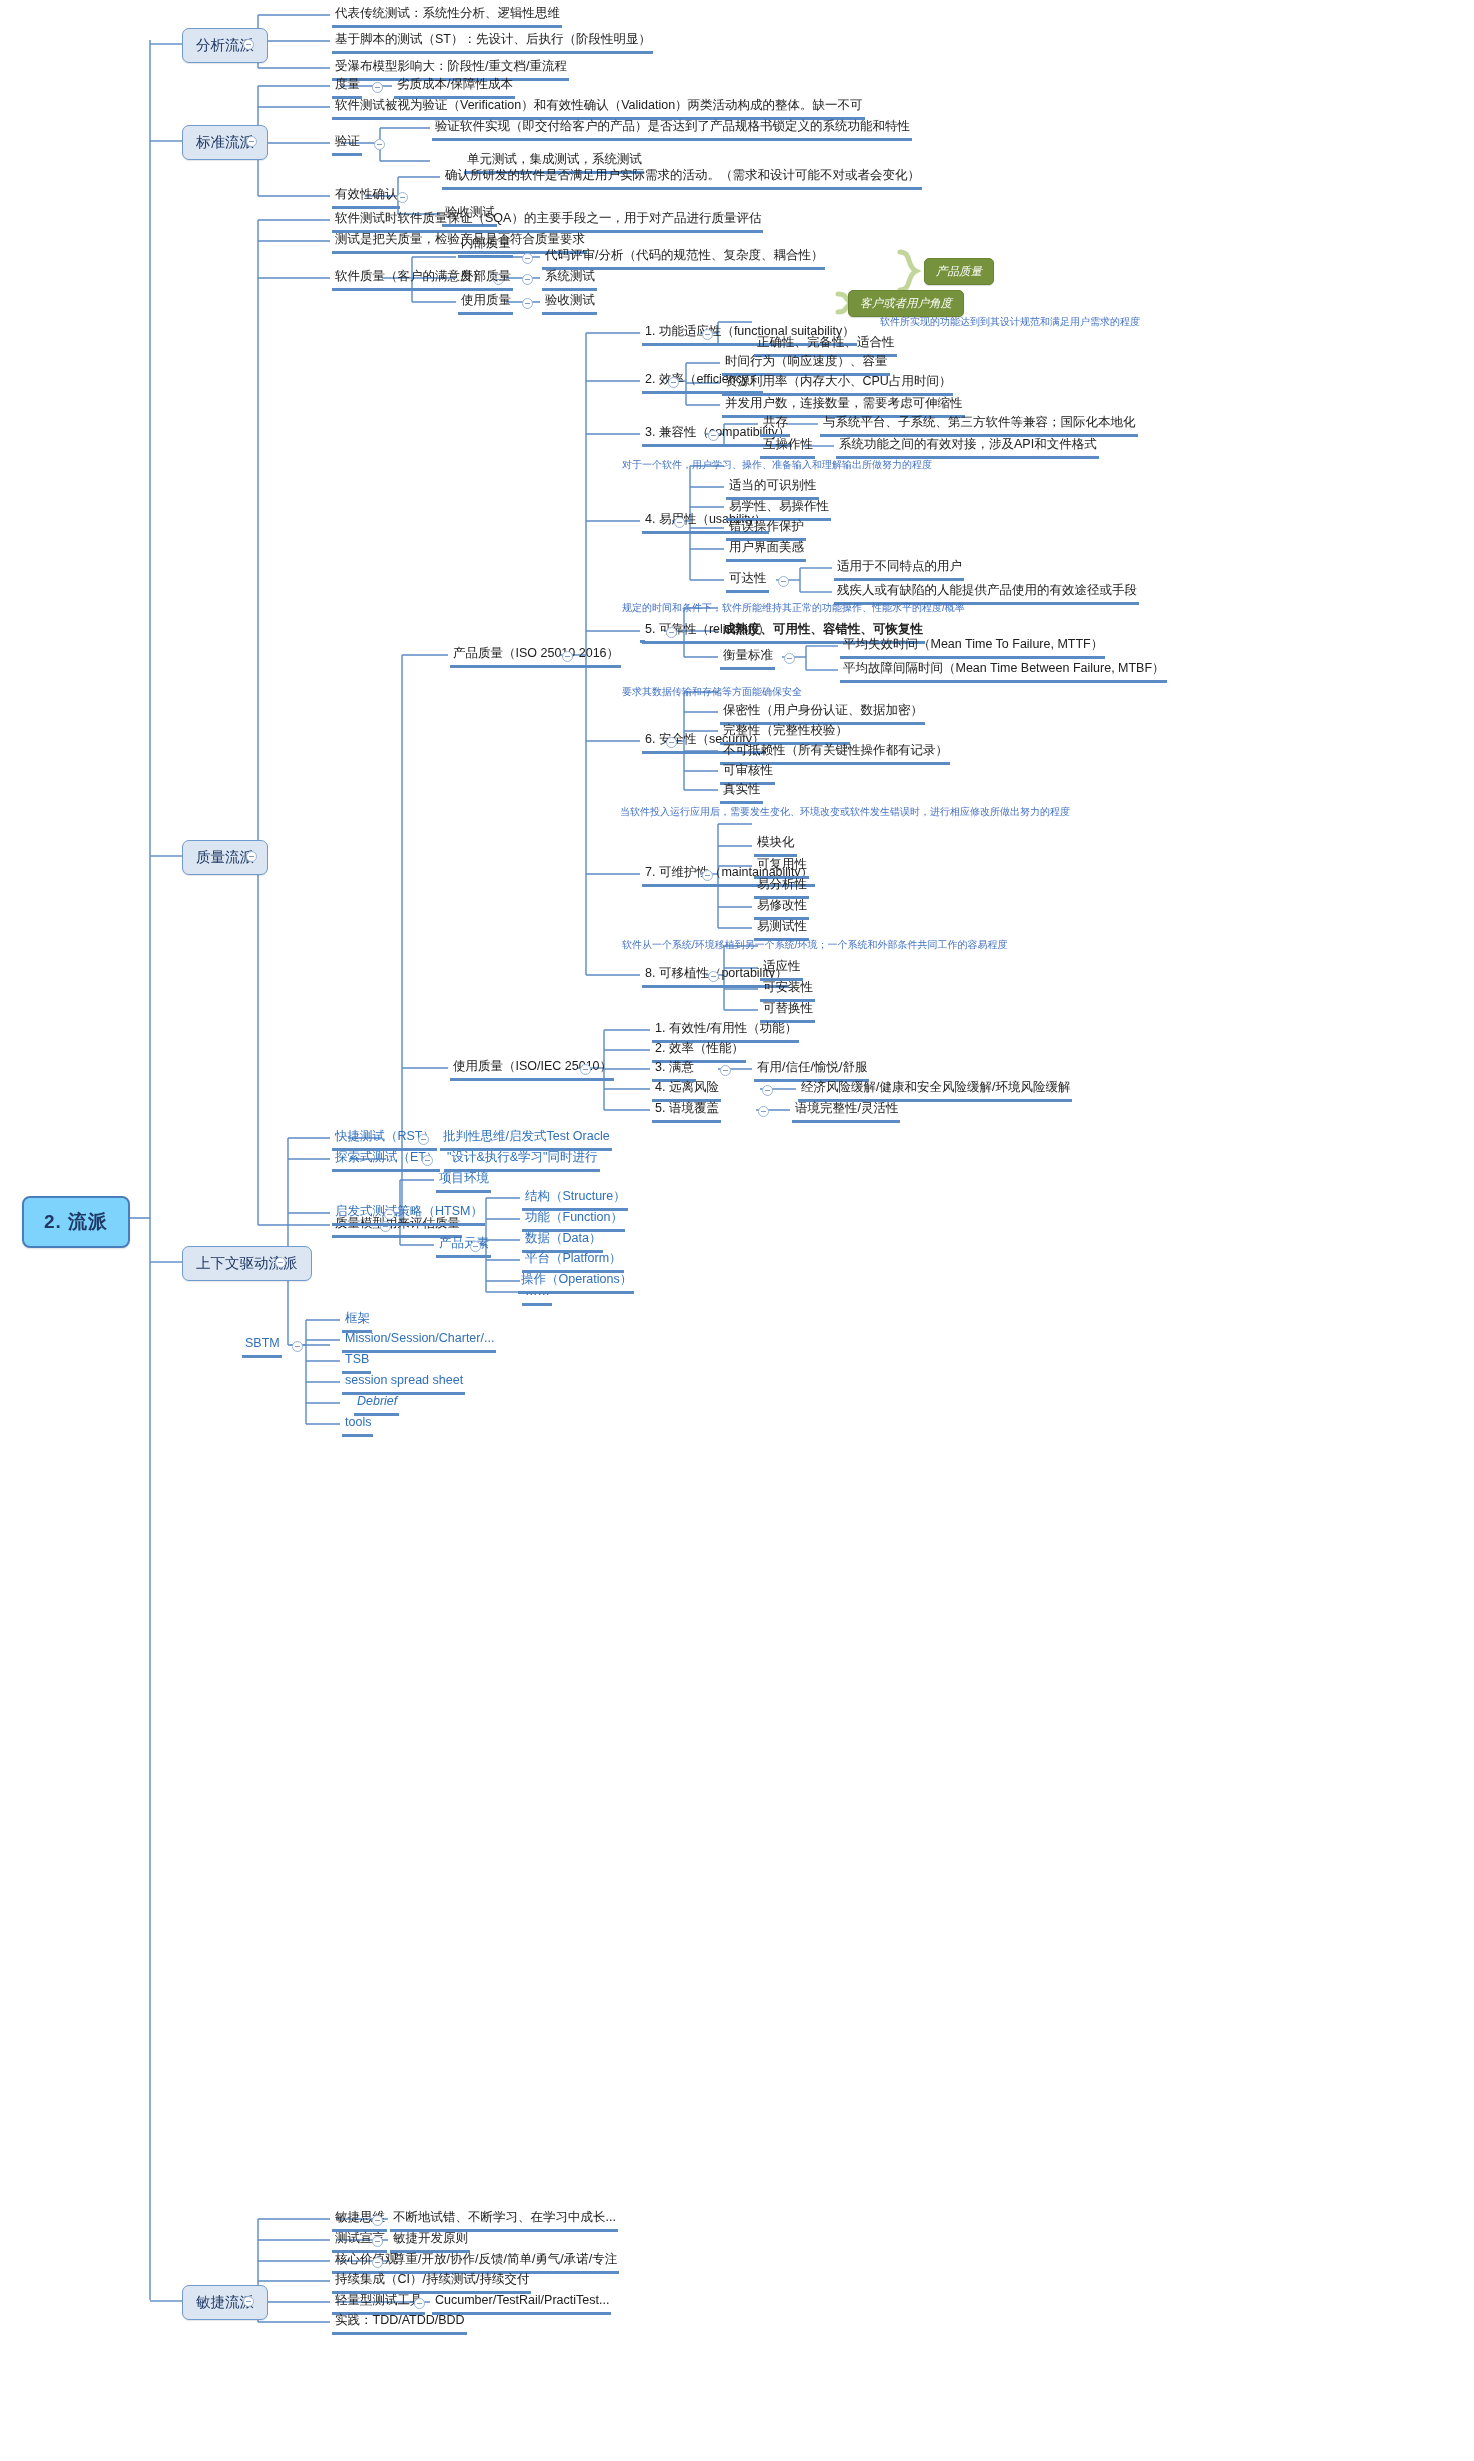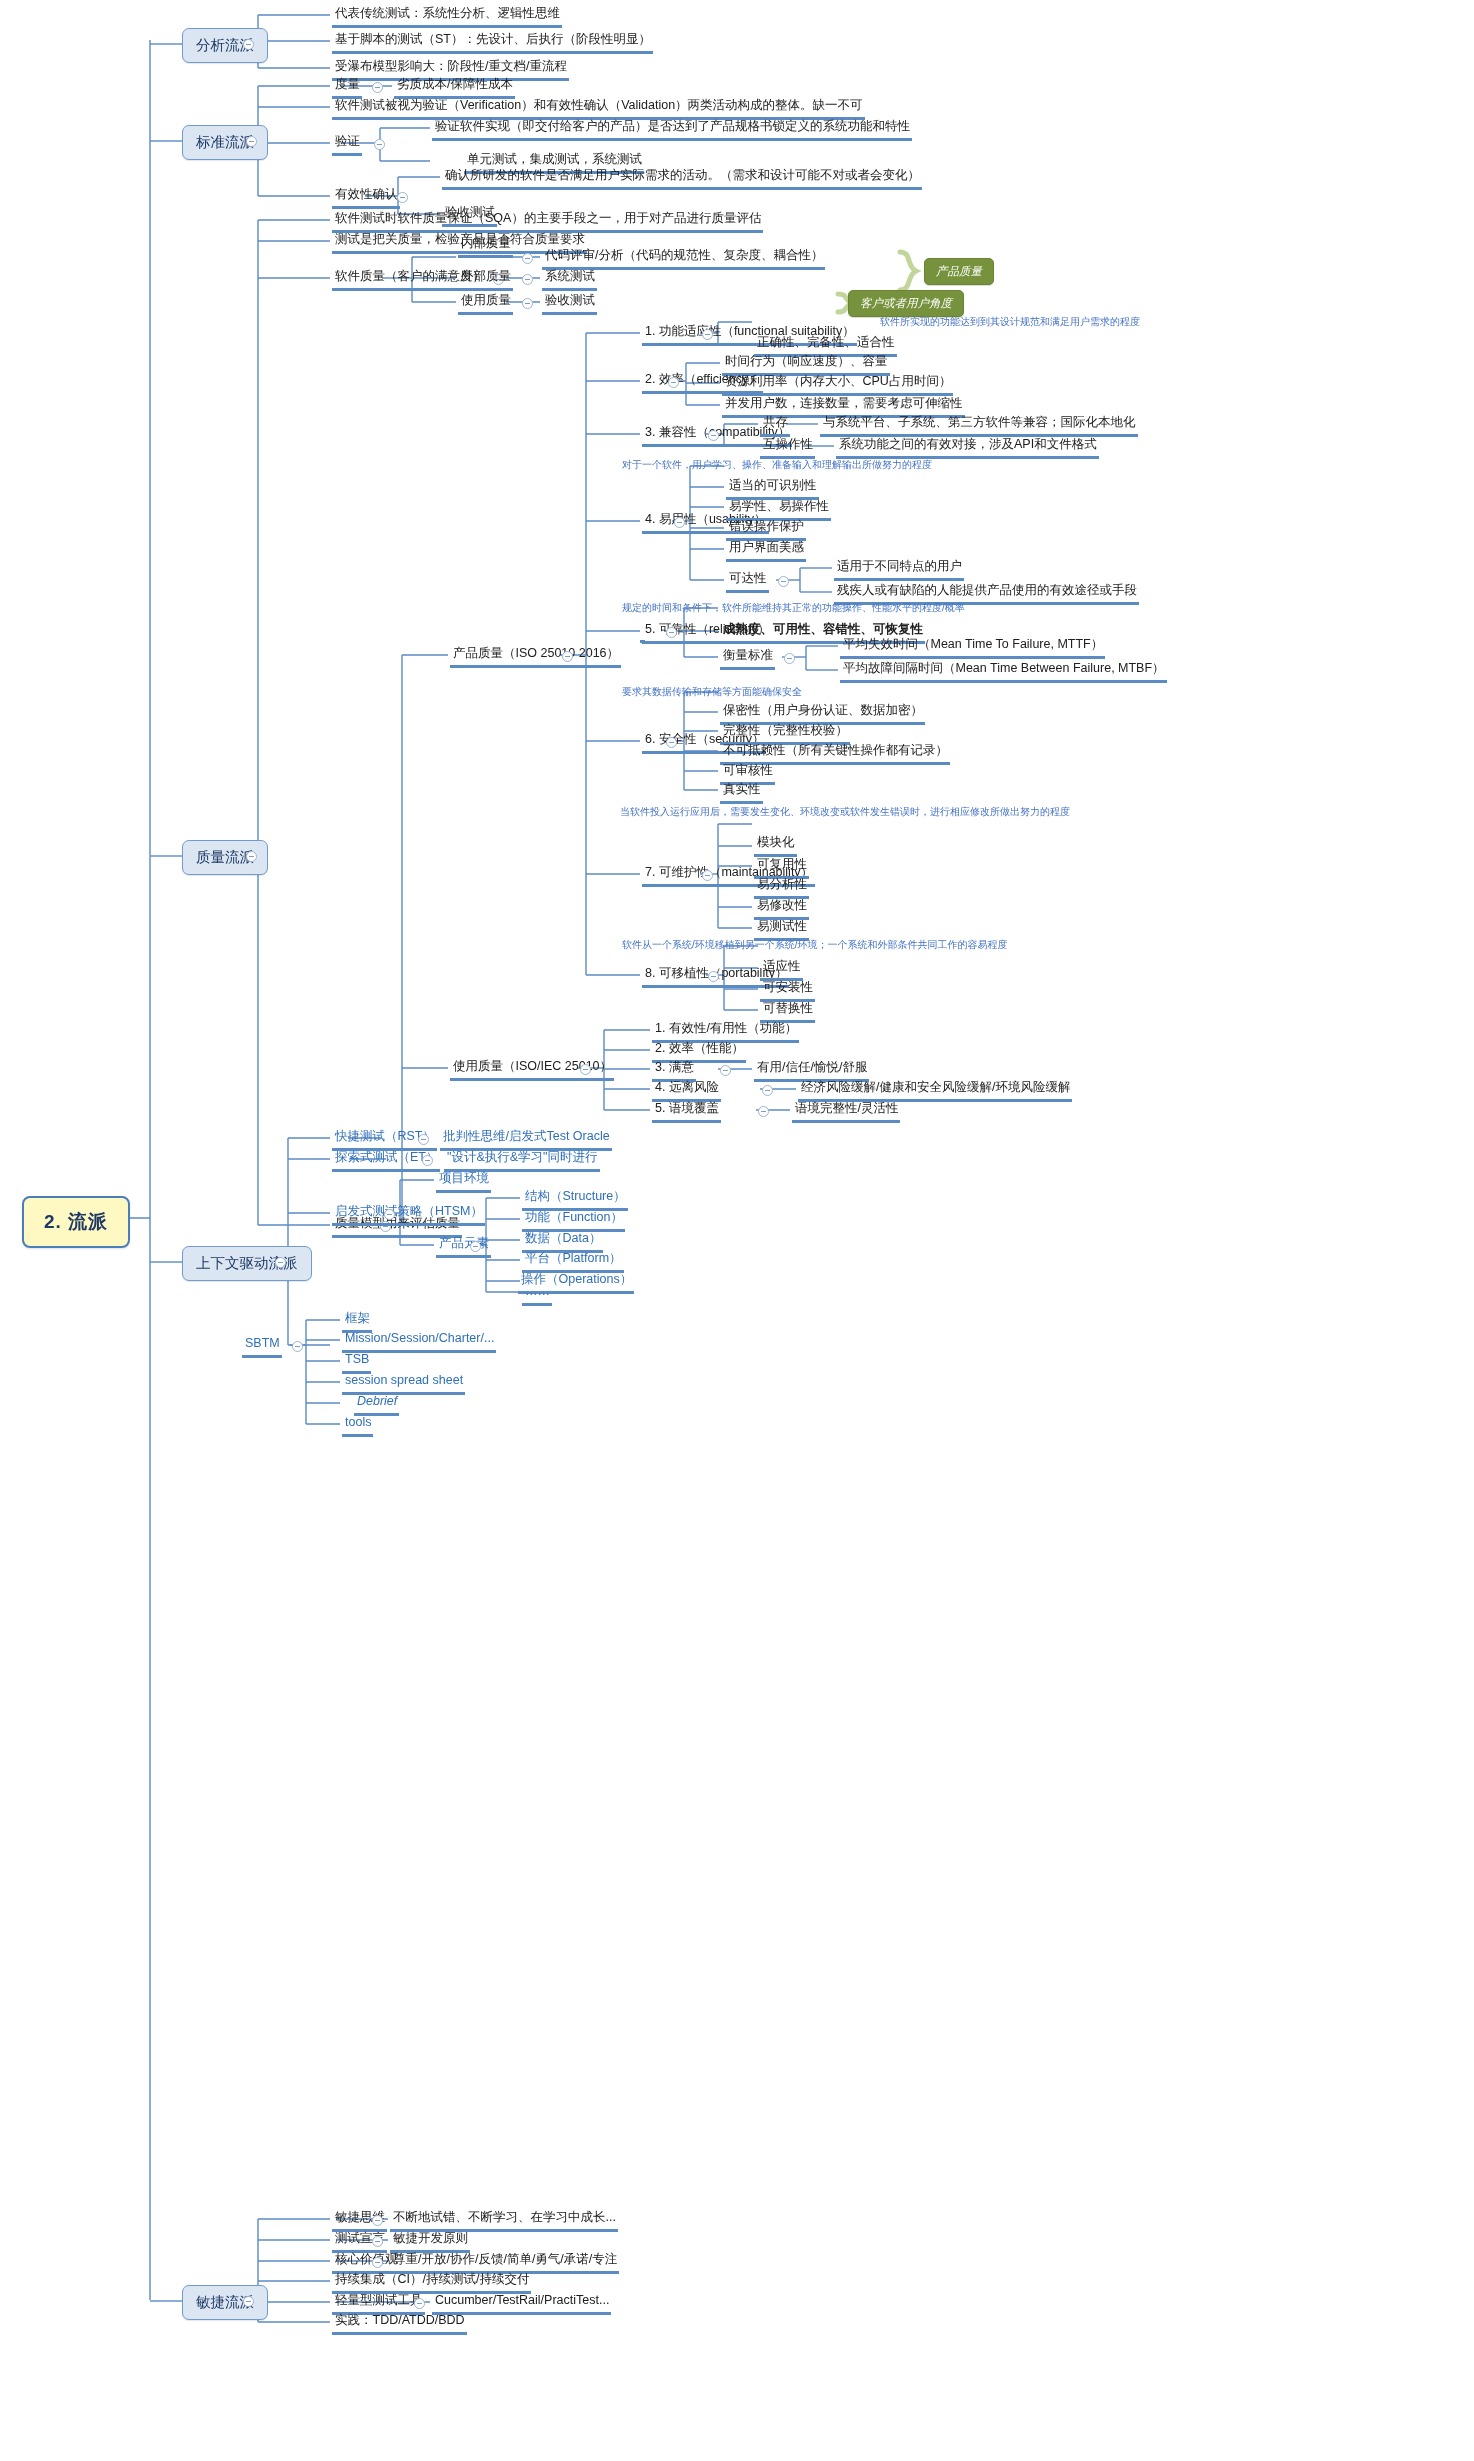--- a/index.html
+++ b/index.html
@@ -11,21 +11,21 @@
   }
   #canvas { position:absolute; inset:0; }
   svg#wires { position:absolute; left:0; top:0; width:1474px; height:2461px; pointer-events:none; }
 
   
   .node { position:absolute; white-space:nowrap; }
 
   
   .root {
     border:2px solid #4a7ebb; border-radius:8px;
-    background:#fef9c3;
+    background:#7dd3fc;
     color:#1f3864; font-weight:bold; font-size:19px;
     padding:11px 20px; letter-spacing:1px;
     box-shadow:0 1px 2px rgba(0,0,0,.12);
   }
   
   .lvl1 {
     border:1.5px solid #6f9bd1; border-radius:7px;
     background:#dce6f2;
     color:#1f3864; font-size:14.5px; font-weight:normal;
     padding:7px 13px;

